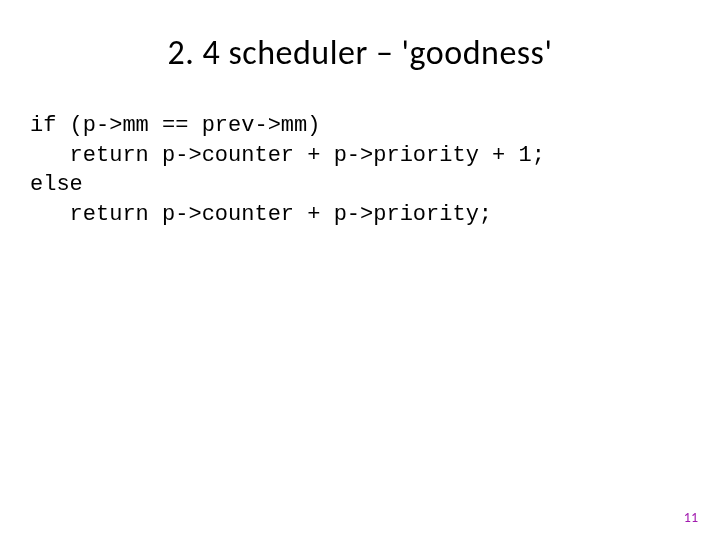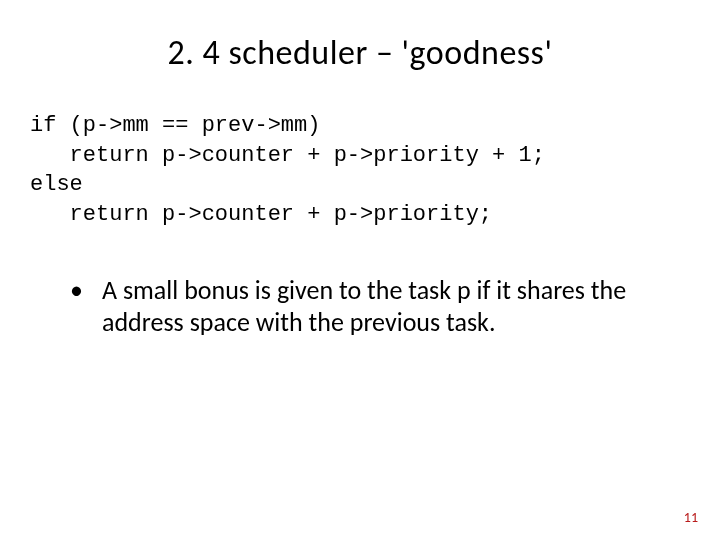--- a/index.html
+++ b/index.html
@@ -53,32 +53,29 @@
       position: absolute;
       left: 0;
       top: 0;
       font-size: 26px;
     }
     .page-number {
       position: absolute;
       bottom: 14px;
       right: 22px;
       font-size: 14px;
-      color: #b91c1c;
+      color: #a21caf;
     }
   </style>
 </head>
 <body>
 
 <div class="slide">
   <h1 class="title">2. 4 scheduler – 'goodness'</h1>
 
   <div class="code-block">if (p-&gt;mm == prev-&gt;mm)
    return p-&gt;counter + p-&gt;priority + 1;
 else
    return p-&gt;counter + p-&gt;priority;</div>
 
-  <ul class="bullet-list">
-    <li class="bullet-item">A small bonus is given to the task p if it shares the address space with the previous task.</li>
-  </ul>
 
   <div class="page-number">11</div>
 </div>
 
 </body></html>

